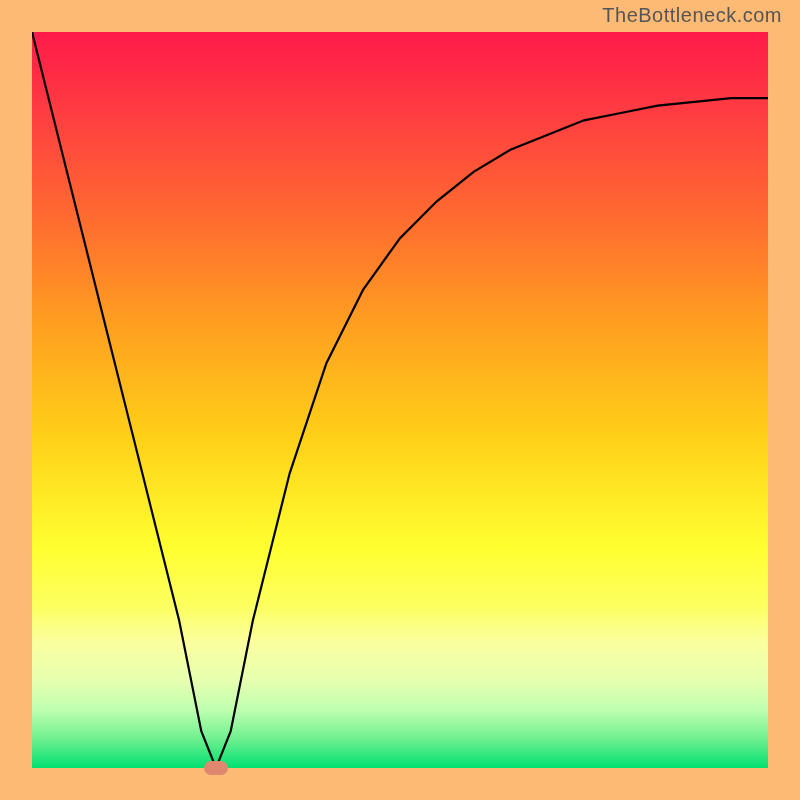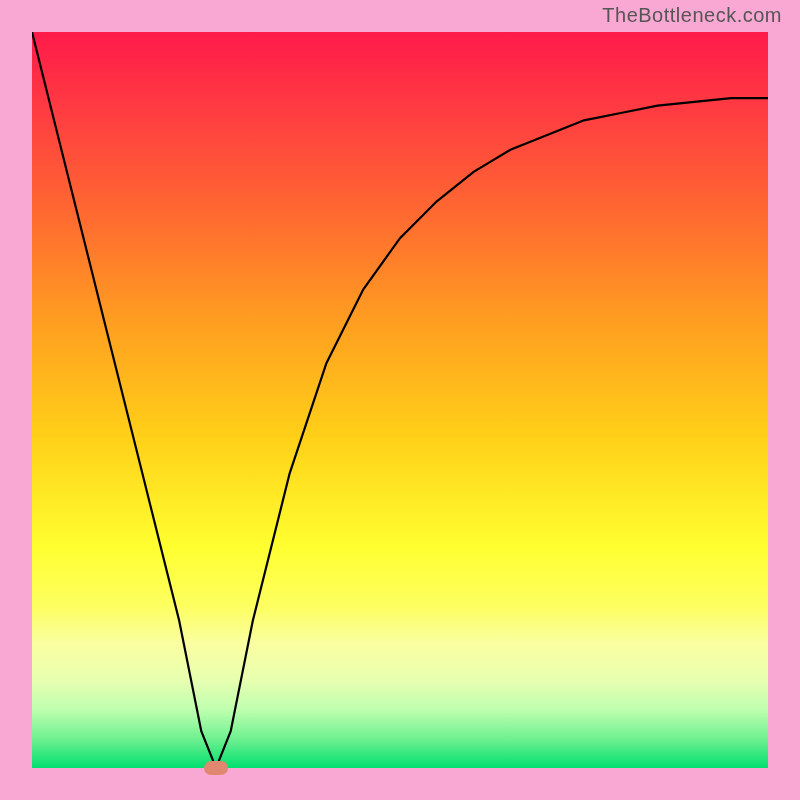--- a/index.html
+++ b/index.html
@@ -7,21 +7,21 @@
     width: 800px;
     height: 800px;
     font-family: Arial, sans-serif;
     background: #000;
     position: relative;
     overflow: hidden;
   }
   .outer {
     width: 800px;
     height: 800px;
-    background: #f9a8d4;
+    background: #fdba74;
     position: relative;
   }
   .watermark {
     position: absolute;
     top: 4px;
     right: 18px;
     color: #555;
     font-size: 20px;
     font-family: Arial, sans-serif;
     letter-spacing: 0.5px;

